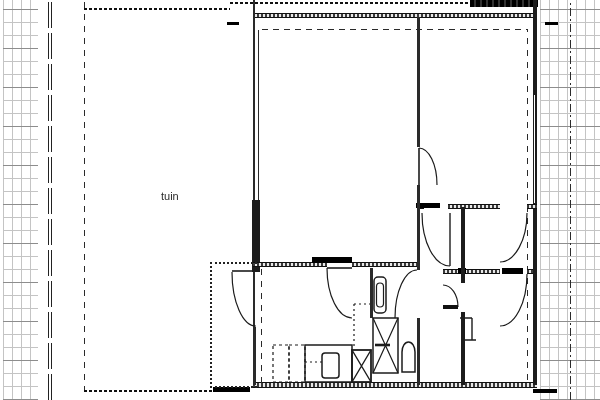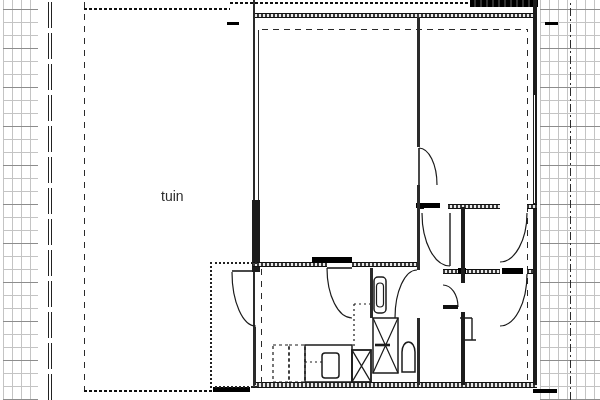--- a/index.html
+++ b/index.html
@@ -23,21 +23,21 @@
   .vboundary{width:1px;background:repeating-linear-gradient(0deg,#222 0 26px,transparent 26px 31px);}
   .hdots{height:2px;background:repeating-linear-gradient(90deg,#111 0 3px,transparent 3px 5px);}
   .wallband{
     border-top:1px solid #101010;border-bottom:1px solid #101010;
     background:repeating-linear-gradient(90deg,#3a3a3a 0 2px,#e8e8e8 2px 4px);
   }
   .solid{background:var(--line);}
   .lintel{background:#000;}
   .thin{background:#2a2a2a;}
   .label{
-    position:absolute;color:#2b2b2b;font-size:14px;line-height:11px;
+    position:absolute;color:#2b2b2b;font-size:11px;line-height:11px;
     font-family:"Liberation Sans", sans-serif;
   }
   svg{left:0;top:0;}
 </style>
 </head>
 <body>
 
 <div id="plan">
 
   <div class="grid" style="left:3px;top:0;width:35px;height:400px;"></div>

